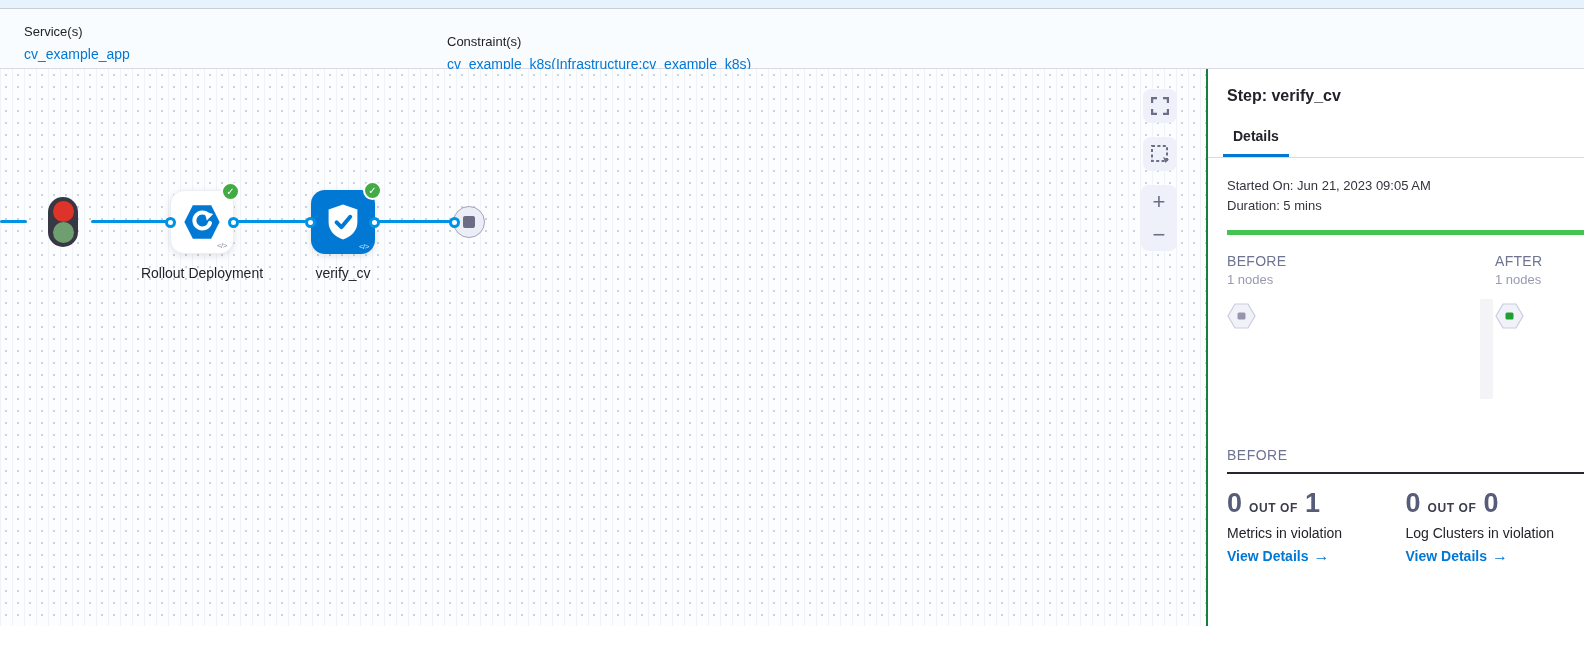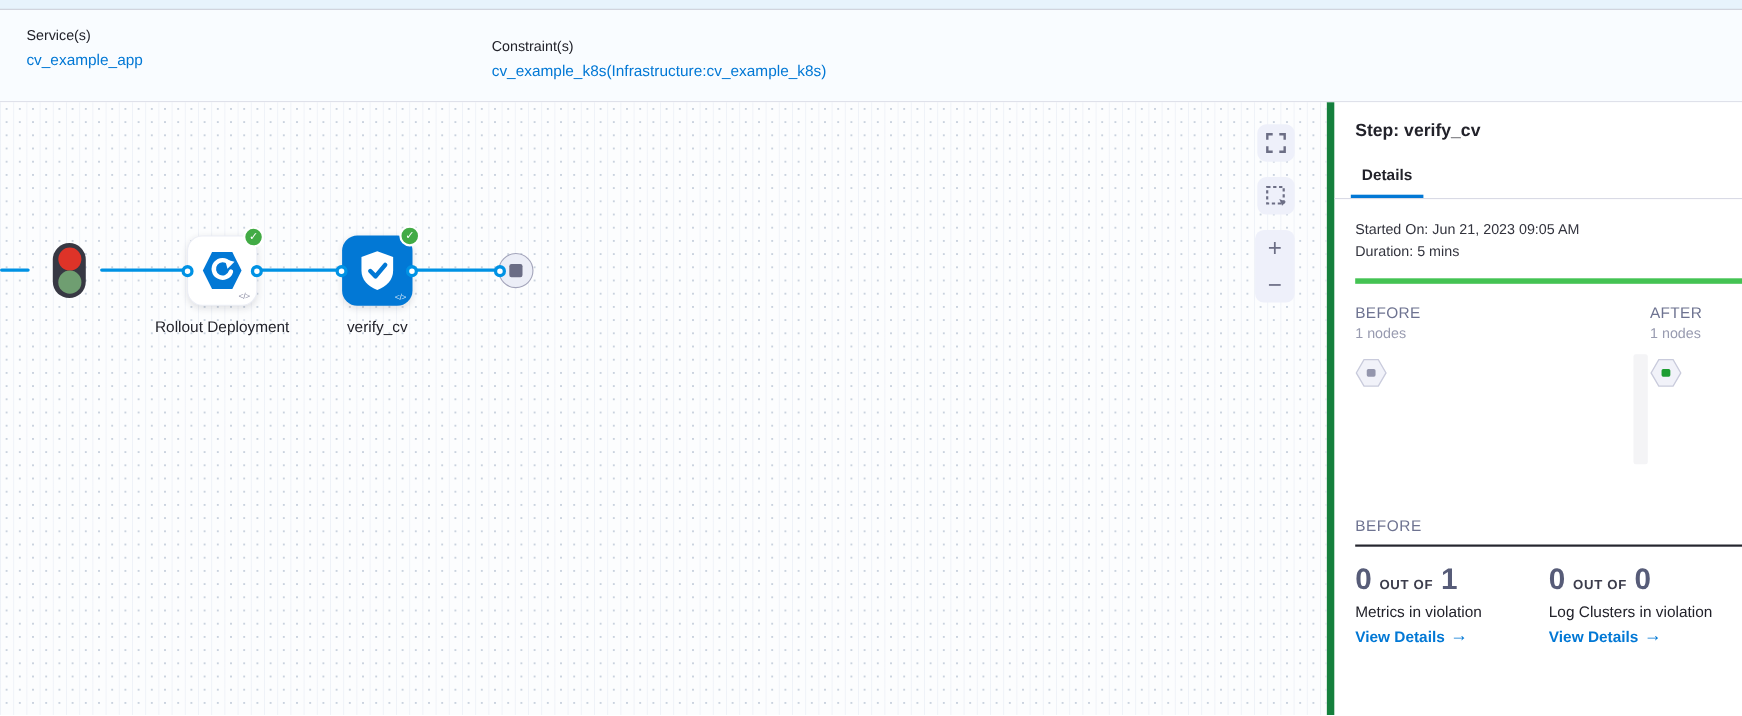--- a/index.html
+++ b/index.html
@@ -1,21 +1,21 @@
 <!DOCTYPE html>
 <html><head>
 <meta charset="utf-8">
 <style>
   * { margin:0; padding:0; box-sizing:border-box; }
   html,body { width:1584px; height:651px; overflow:hidden;
     font-family:"Liberation Sans","DejaVu Sans",sans-serif; background:#fff; color:#22222a; }
 
   
   .top-strip { height:9px; background:#e7f3fc; border-bottom:1px solid #c9cdd6; }
-  .exec-header { height:84px; background:#f9fcff; border-bottom:1px solid #d9dae5;
+  .exec-header { height:60px; background:#f9fcff; border-bottom:1px solid #d9dae5;
     display:flex; align-items:flex-start; padding:14px 0 0 24px; }
   .hdr-col { margin-right:24px; }
   .hdr-col.env { position:absolute; left:447px; top:24px; }
   .hdr-label { font-size:13px; color:#22222a; line-height:18px; }
   .hdr-link { font-size:14px; color:#0278d5; line-height:22px; margin-top:2px; cursor:pointer; display:inline-block; }
 
   
   .main { display:flex; height:557px; position:relative; }
   .canvas { position:relative; width:1206px; height:557px; background-color:#fcfdfe;
     background-image:
@@ -55,21 +55,21 @@
 
   
   .ctl-btn { position:absolute; right:29px; width:34px; height:34px; border-radius:8px;
     background:#eef0fa; display:flex; align-items:center; justify-content:center; cursor:pointer; }
   .zoom-pill { position:absolute; right:29px; top:116px; width:36px; height:66px; border-radius:8px;
     background:#eef0fa; display:flex; flex-direction:column; align-items:center; justify-content:space-around;
     color:#6c6e85; }
   .zoom-pill span { font-size:22px; line-height:1; cursor:pointer; color:#6c6e85; }
 
   
-  .panel { width:378px; height:557px; background:#fff; border-left:7px solid #15803d;
+  .panel { width:378px; height:557px; background:#fff; border-left:2px solid #15803d;
     padding-top:18px; overflow:hidden; }
   .panel-title { font-size:16px; font-weight:bold; color:#22222a; margin-left:19px; }
   .tab-row { margin-top:22px; border-bottom:1px solid #d9dae5; padding-left:19px; }
   .tab { display:inline-block; font-size:14px; font-weight:bold; color:#22222a;
     padding:0 10px 10px 10px; margin-left:-4px; border-bottom:3px solid #0278d5; cursor:pointer; }
   .panel-body { padding-left:19px; }
   .meta-line { font-size:13px; color:#33343e; line-height:20px; }
   .meta-line:first-child { margin-top:18px; }
   .progress-bar { margin-top:14px; height:5px; background:#44c353; }
 

